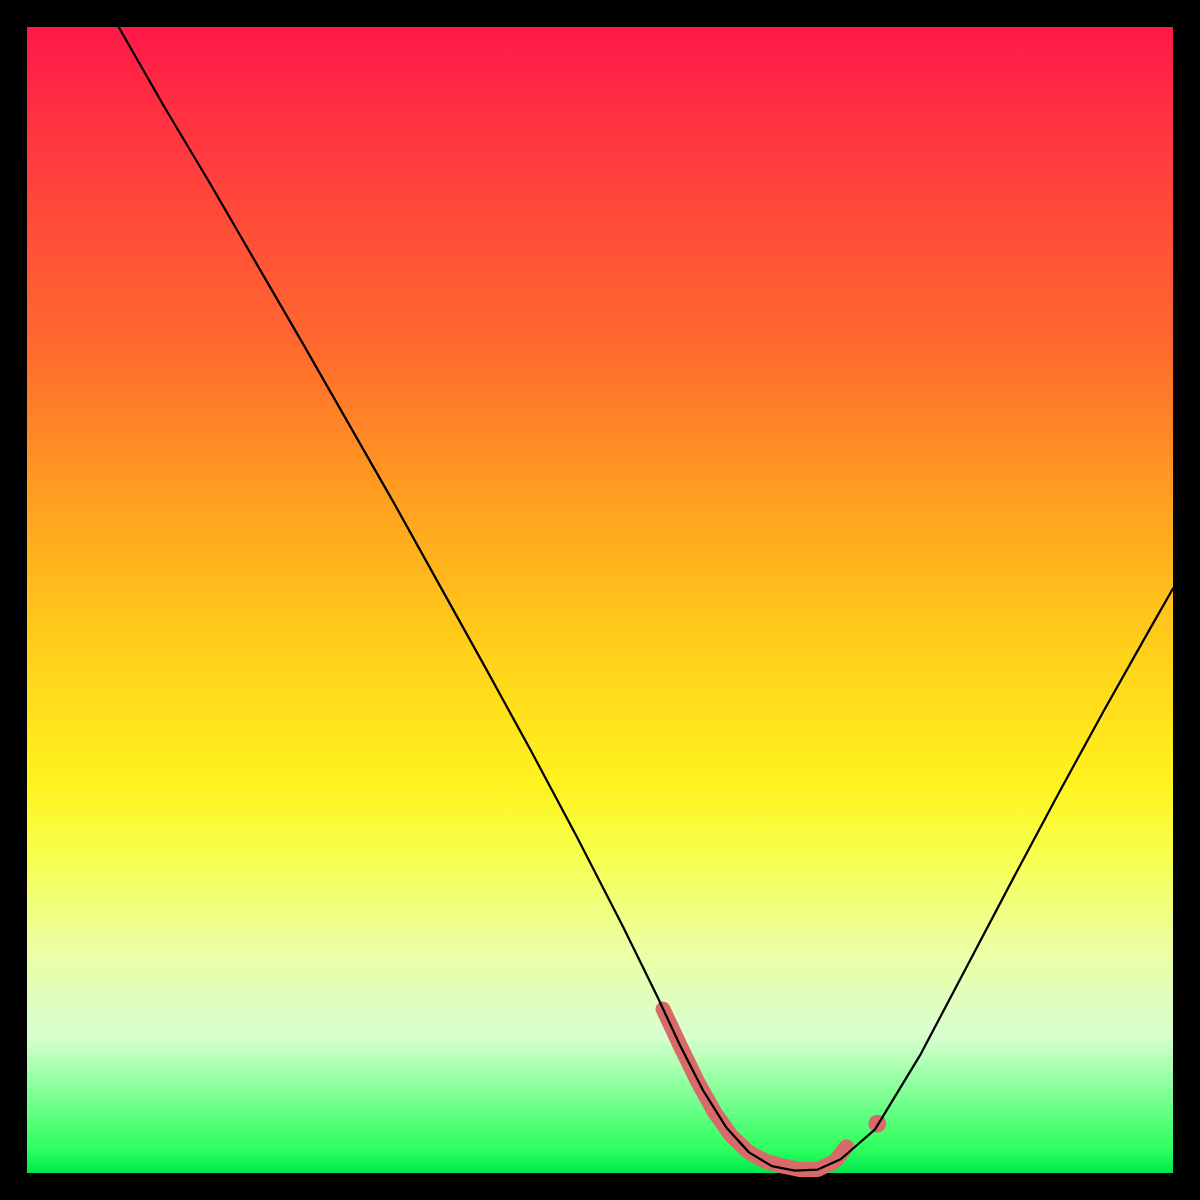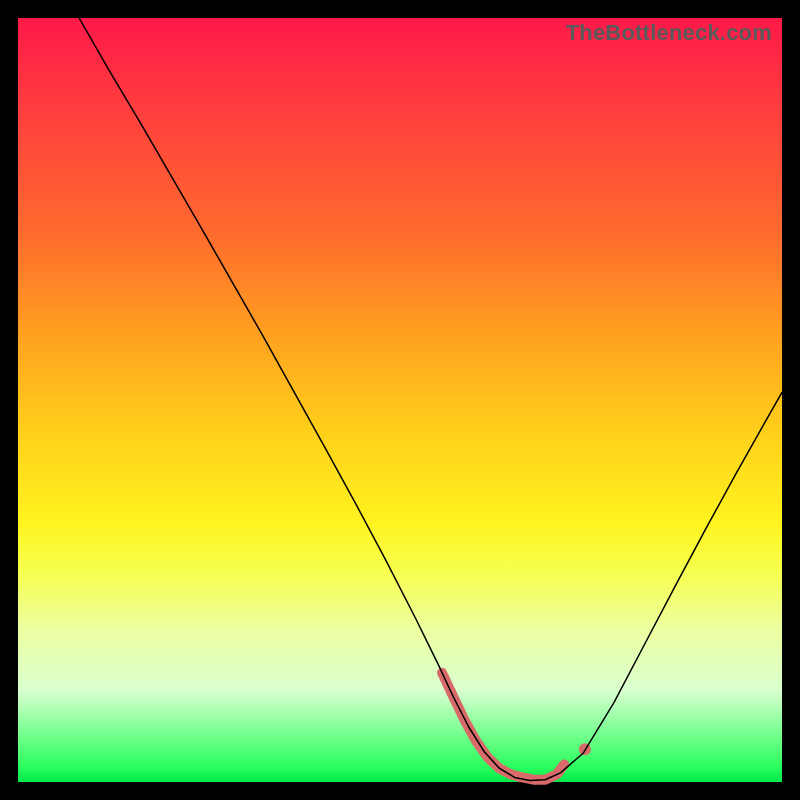--- a/index.html
+++ b/index.html
@@ -48,21 +48,20 @@
     width: 764px;
     height: 764px;
     overflow: visible;
   }
 </style>
 </head>
 <body>
 
 <div class="stage">
   <div class="plot-area">
-    <span class="watermark">TheBottleneck.com</span>
     <svg class="curve-layer" viewBox="0 0 764 764" preserveAspectRatio="none">
       <g>
         <path id="hl-path" fill="none" stroke-linecap="round" stroke-linejoin="round" d="M424.02 654.75 L435.48 679.20 L446.94 702.88 L458.40 723.51 L469.86 739.55 L481.32 750.25 L492.78 756.36 L504.24 759.42 L515.70 761.71 L527.16 761.71 L538.62 756.36 L546.26 746.43" stroke="#d96a6a" stroke-width="10"></path>
       </g>
       <g>
         <circle id="hl-dot" r="6" cx="566.89" cy="731.15" fill="#d96a6a"></circle>
       </g>
       <g>
         <path id="main-path" fill="none" stroke-linecap="round" stroke-linejoin="round" d="M61.12 0.00 L91.68 53.48 L122.24 104.67 L152.80 157.38 L183.36 210.10 L213.92 263.58 L244.48 317.06 L275.04 372.07 L305.60 427.08 L336.16 482.85 L366.72 540.15 L397.28 599.74 L420.20 646.34 L435.48 679.20 L450.76 708.99 L466.04 733.44 L481.32 750.25 L496.60 759.42 L511.88 762.47 L527.16 761.71 L542.44 754.83 L565.36 734.97 L595.92 684.54 L626.48 626.48 L657.04 568.42 L687.60 511.12 L718.16 455.34 L748.72 401.10 L764.00 374.36" stroke="#000000" stroke-width="1.5"></path>
       </g>

